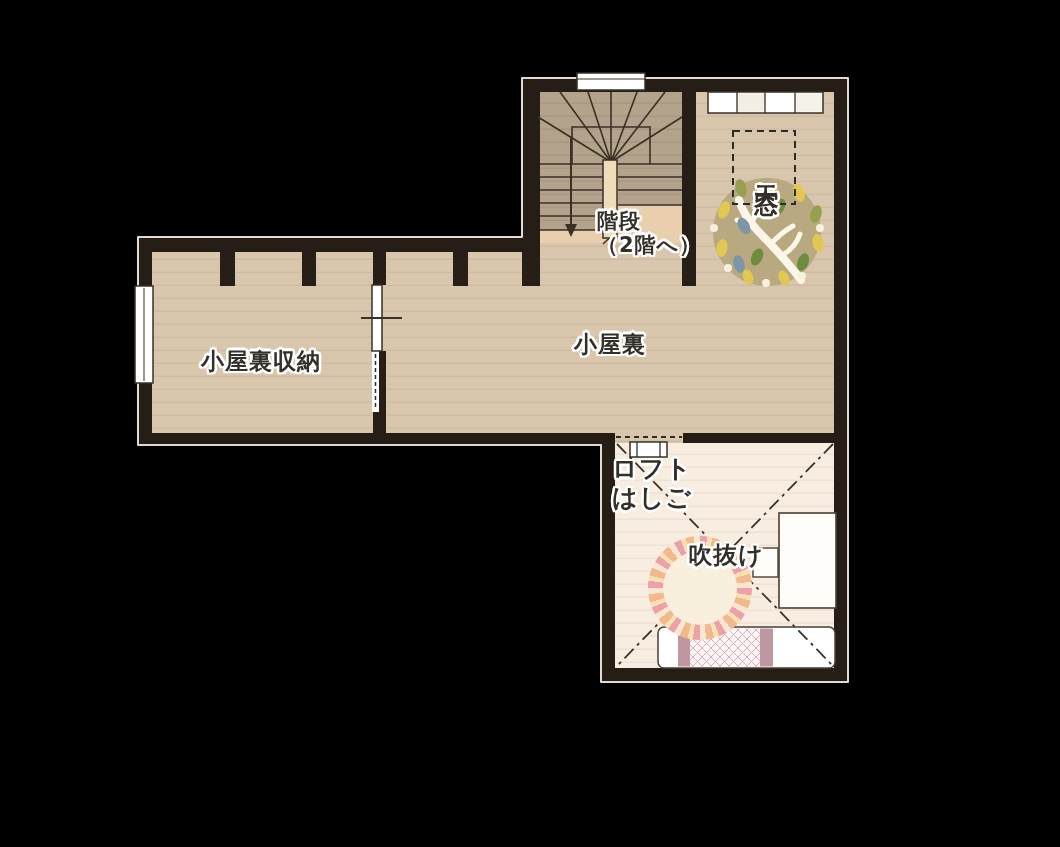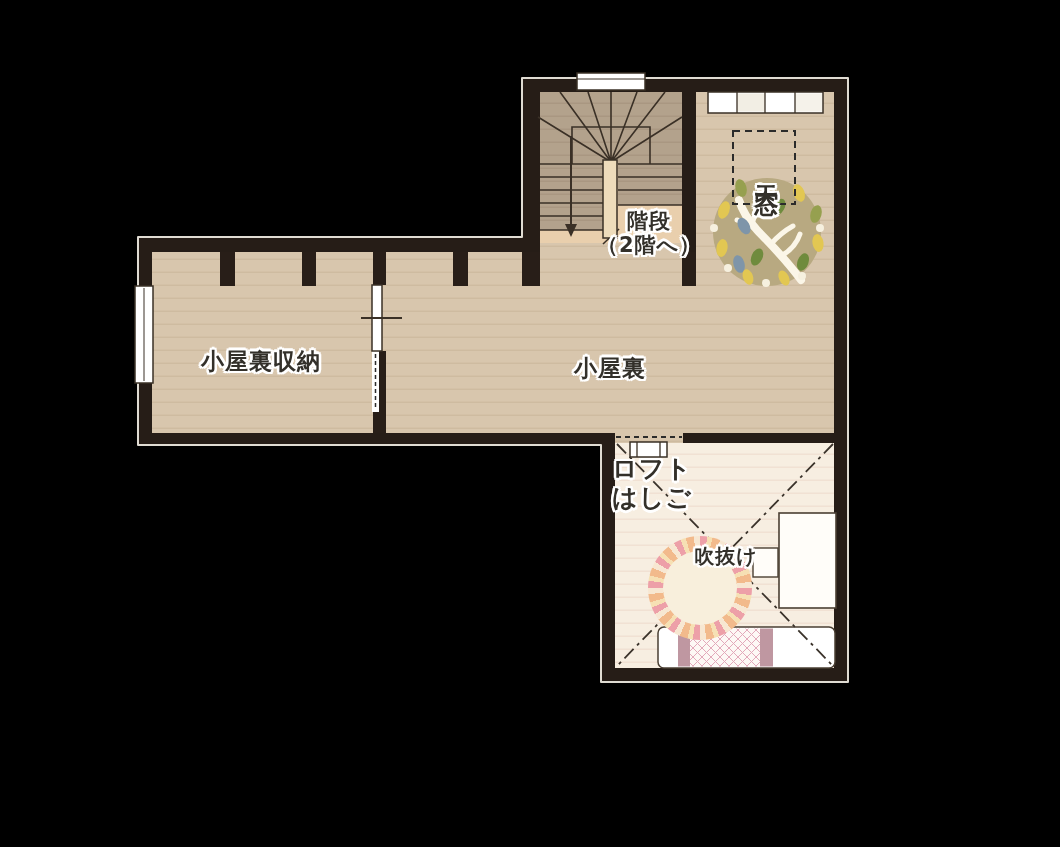--- a/index.html
+++ b/index.html
@@ -3,31 +3,31 @@
 <meta charset="utf-8">
 <style>
   html,body{margin:0;padding:0;background:#000;}
   #canvas{
     position:relative;width:1060px;height:847px;background:#000;overflow:hidden;
     font-family:"DejaVu Sans","Liberation Sans",sans-serif;
   }
   #plan-svg{position:absolute;left:0;top:0;}
   .lbl{
     position:absolute;transform:translate(-50%,-50%);
-    color:#33302a;font-weight:700;white-space:nowrap;text-align:center;
+    color:#33302a;font-weight:700;white-space:nowrap;text-align:left;
     text-shadow:-2px -2px 0 #fff,2px -2px 0 #fff,-2px 2px 0 #fff,2px 2px 0 #fff,
                  0 -2.5px 0 #fff,0 2.5px 0 #fff,-2.5px 0 0 #fff,2.5px 0 0 #fff;
     letter-spacing:1px;line-height:1.15;
   }
   .lbl-storage{left:261px;top:361px;font-size:23px;}
-  .lbl-attic{left:610px;top:368px;font-size:23px;}
+  .lbl-attic{left:610px;top:344px;font-size:23px;}
   .lbl-stairs{left:649px;top:233px;font-size:21px;}
   .lbl-skylight{left:765px;top:170px;font-size:25px;writing-mode:vertical-rl;letter-spacing:4px;}
   .lbl-ladder{left:652px;top:484px;font-size:25px;}
-  .lbl-void{left:726px;top:556px;font-size:20px;}
+  .lbl-void{left:726px;top:556px;font-size:24px;}
   .rug-striped{
     position:absolute;left:648px;top:536px;width:104px;height:104px;border-radius:50%;
     background:repeating-conic-gradient(#eda0a8 0deg 8deg,#f6e0b4 8deg 14deg,#f2ba8c 14deg 23deg,#f7e7d2 23deg 30deg);
   }
   .rug-striped::after{
     content:"";position:absolute;left:15px;top:15px;width:74px;height:74px;border-radius:50%;
     background:#f8efdc;
   }
 </style>
 </head>

